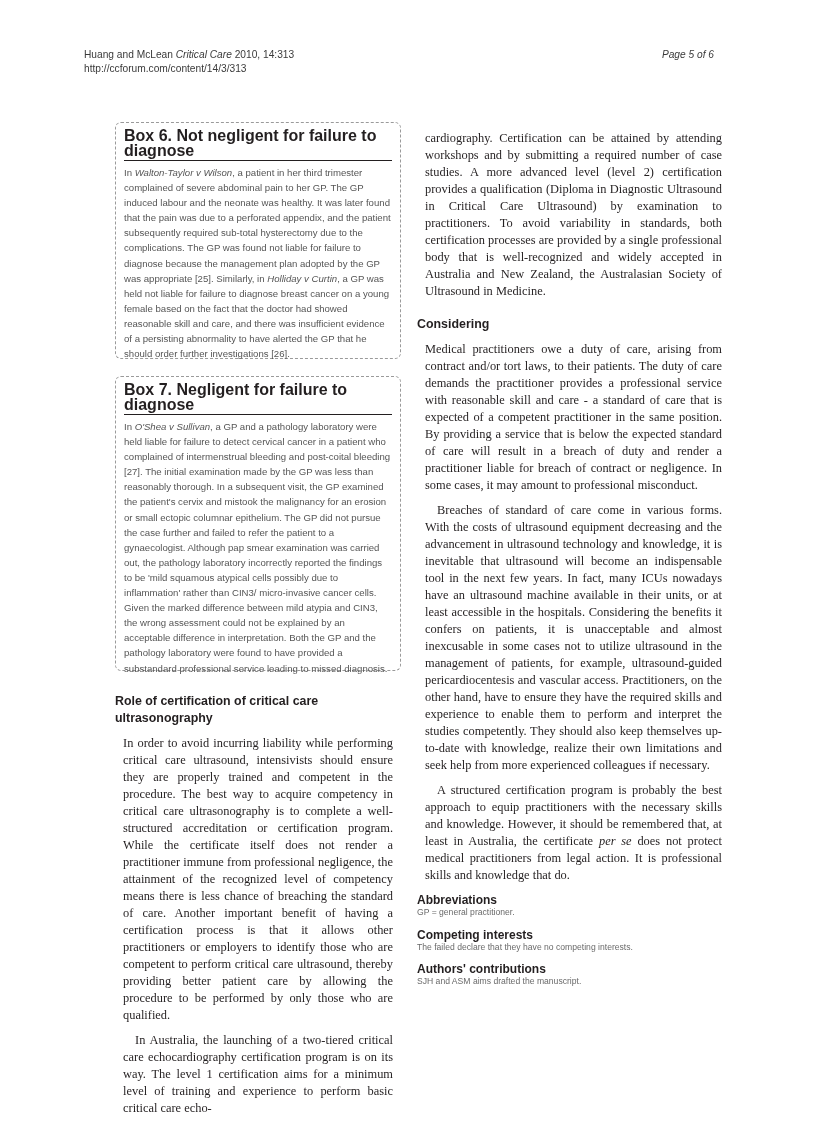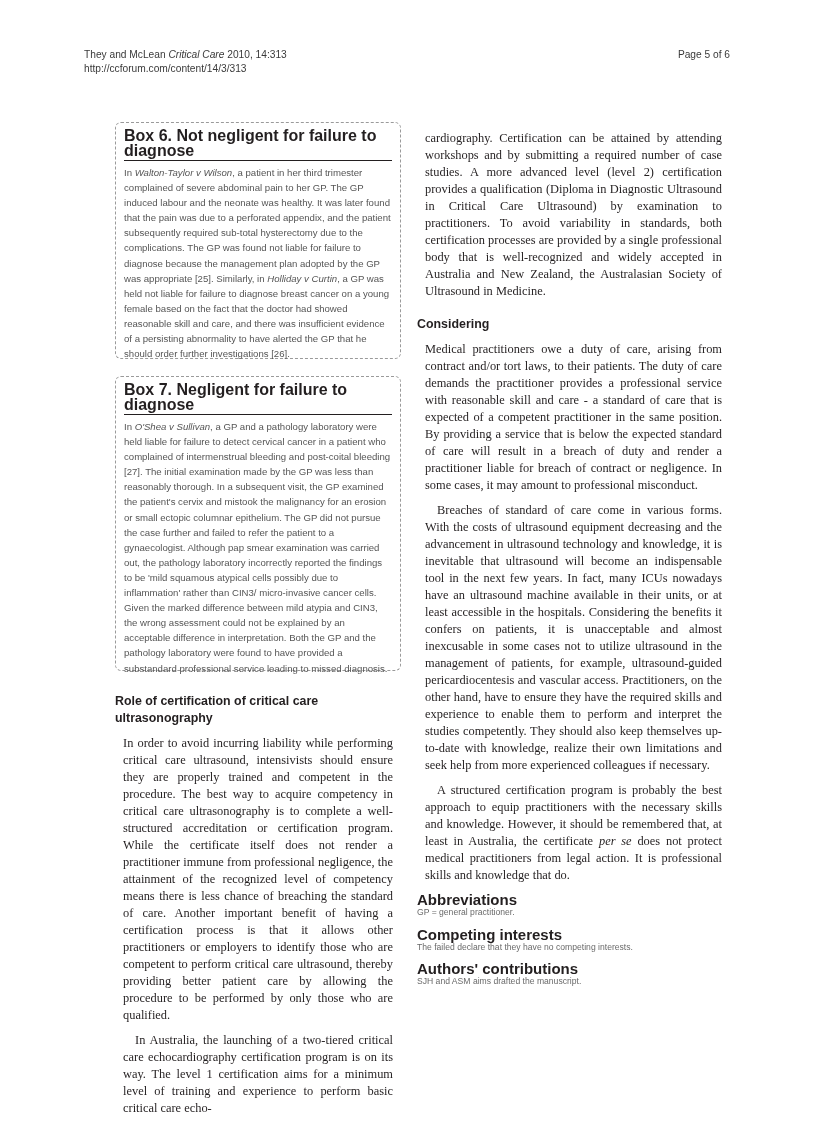--- a/index.html
+++ b/index.html
@@ -1,42 +1,42 @@
 <!DOCTYPE html>
 <html><head>
 <meta charset="utf-8">
 <style>
   html, body { margin: 0; padding: 0; background: #ffffff; }
   body { width: 816px; height: 1123px; position: relative; overflow: hidden; color: #231f20; }
 
   .header { position: absolute; left: 84px; top: 48px; width: 646px; font-family: "Liberation Sans", sans-serif; font-size: 10.2px; line-height: 14px; color: #3a3a3a; }
   .header .left { position: absolute; left: 0; top: 0; }
-  .header .right { position: absolute; right: 0; top: 0; }
+  .header .right { position: absolute; right: 16px; top: 0; font-style: italic; }
 
   .col-left { position: absolute; left: 115px; top: 122px; width: 286px; }
   .col-right { position: absolute; left: 417px; top: 122px; width: 313px; }
 
   .box { border: 1px dashed #9a9a9a; border-radius: 6px; padding: 5px 8px 8px 8px; box-sizing: border-box; width: 286px; }
   .box-title { font-family: "Liberation Sans", sans-serif; font-weight: bold; font-size: 16px; line-height: 15px; color: #231f20; padding-bottom: 2px; border-bottom: 1.5px solid #231f20; margin-bottom: 4px; }
   .box-body { font-family: "Liberation Sans", sans-serif; font-size: 9.6px; line-height: 15.1px; color: #555; text-align: left; }
   .box-body i { font-style: italic; }
 
   .sec-title { font-family: "Liberation Sans", sans-serif; font-weight: bold; font-size: 12.4px; line-height: 17px; color: #231f20; margin: 0; }
   .para { font-family: "Liberation Serif", serif; font-size: 12.4px; line-height: 17px; color: #231f20; text-align: justify; margin: 8px; hyphens: auto; }
   .para.indent { text-indent: 12px; }
 
-  .meta-title { font-family: "Liberation Sans", sans-serif; font-weight: bold; font-size: 15px; line-height: 12px; color: #231f20; margin-top: 10px; }
+  .meta-title { font-family: "Liberation Sans", sans-serif; font-weight: bold; font-size: 12px; line-height: 12px; color: #231f20; margin-top: 10px; }
   .meta-body { font-family: "Liberation Sans", sans-serif; font-size: 8.6px; line-height: 12.5px; color: #6a6a6a; }
 </style>
 </head>
 <body>
 
 <div class="header">
   <div class="left">
-    <div><span>They and McLean </span><i>Critical Care</i><span> 2010, 14:313</span></div>
+    <div><span>Huang and McLean </span><i>Critical Care</i><span> 2010, 14:313</span></div>
     <div>http://ccforum.com/content/14/3/313</div>
   </div>
   <div class="right">Page 5 of 6</div>
 </div>
 
 <div class="col-left">
   <div class="box" style="height:237px;">
     <div class="box-title">Box 6. Not negligent for failure to diagnose</div>
     <div class="box-body"><span>In </span><i>Walton-Taylor v Wilson</i><span>, a patient in her third trimester complained of severe abdominal pain to her GP. The GP induced labour and the neonate was healthy. It was later found that the pain was due to a perforated appendix, and the patient subsequently required sub-total hysterectomy due to the complications. The GP was found not liable for failure to diagnose because the management plan adopted by the GP was appropriate [25]. Similarly, in </span><i>Holliday v Curtin</i><span>, a GP was held not liable for failure to diagnose breast cancer on a young female based on the fact that the doctor had showed reasonable skill and care, and there was insufficient evidence of a persisting abnormality to have alerted the GP that he should order further investigations [26].</span></div>
   </div>

